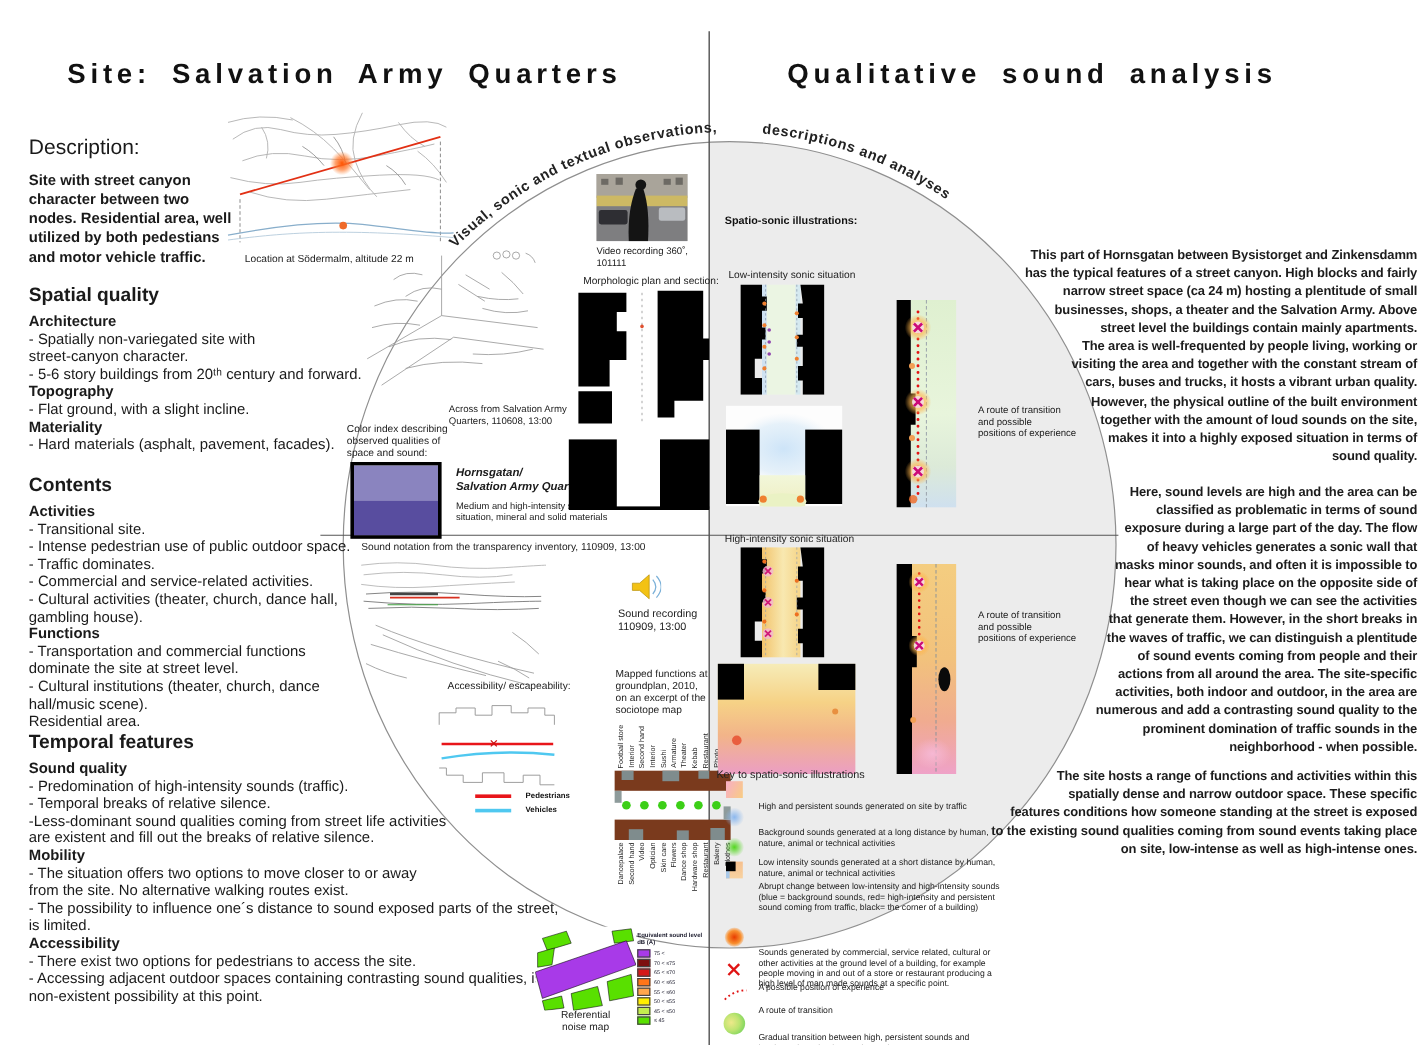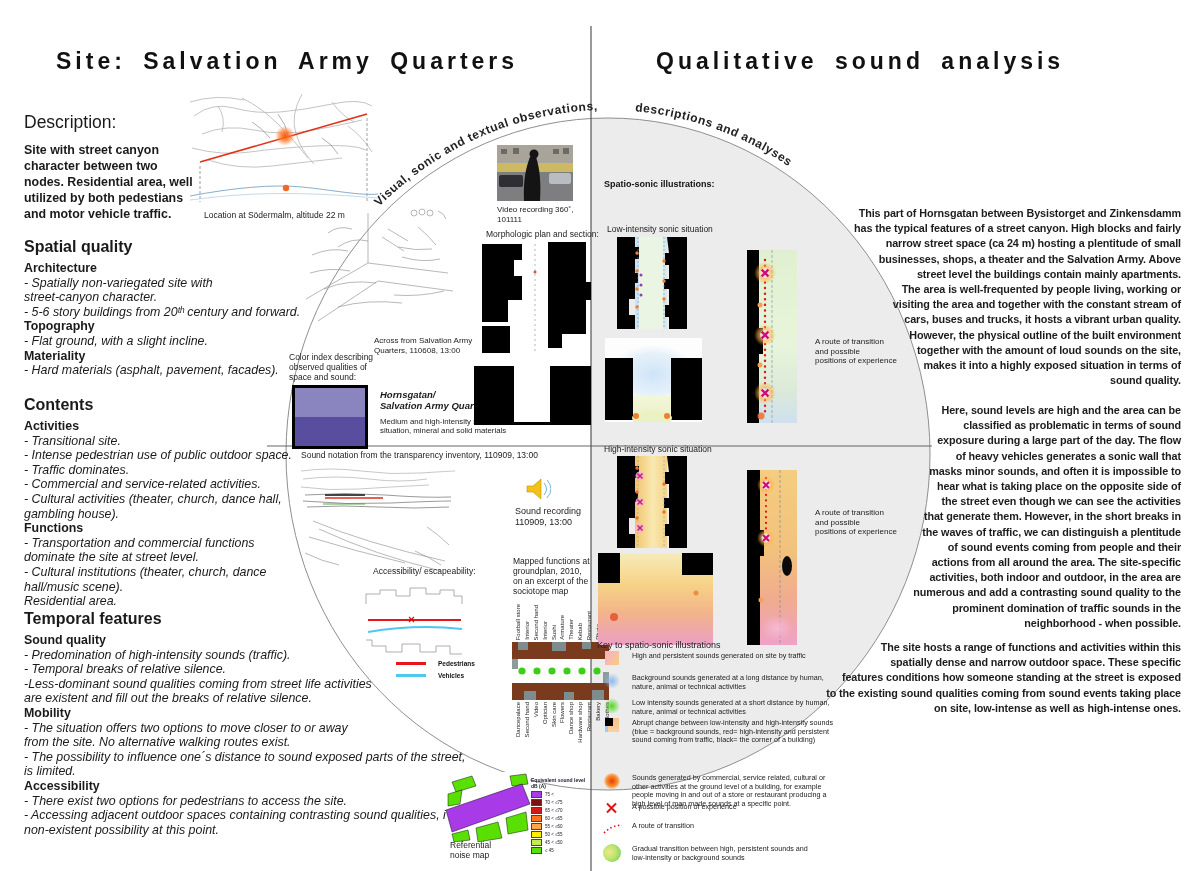--- a/index.html
+++ b/index.html
@@ -3,21 +3,21 @@
 <meta charset="utf-8">
 <style>
   html,body{margin:0;padding:0;background:#fff;}
   .poster{position:relative;width:1186px;height:871px;background:#fff;overflow:hidden;
           font-family:"Liberation Sans",sans-serif;color:#1a1a1a;}
   .abs{position:absolute;}
   .ptitle{font-size:23px;font-weight:bold;letter-spacing:4px;word-spacing:7px;color:#111;white-space:nowrap;}
   .h-desc{font-size:17.5px;font-weight:normal;}
   .sec-h{font-size:16px;font-weight:bold;margin:0 0 5px 0;}
   .blk-label{display:block;font-size:12.4px;font-weight:bold;line-height:14.6px;}
-  .blk-text{font-size:12.4px;line-height:14.6px;white-space:pre-line;font-style:italic;}
+  .blk-text{font-size:12.4px;line-height:14.6px;white-space:pre-line;}
   .desc-body{font-size:12.4px;font-weight:bold;line-height:16px;white-space:pre-line;}
   .cap{font-size:8.5px;line-height:10px;color:#222;white-space:pre-line;}
   .cap8{font-size:8px;line-height:9.5px;color:#222;white-space:pre-line;}
   .cap9{font-size:9px;line-height:11px;color:#222;white-space:pre-line;}
   .lblB{font-size:9px;font-weight:bold;color:#111;}
   .swatch{width:70px;height:58px;border:3px solid #000;}
   .swatch div{width:100%;height:50%;}
   .sw-title{font-size:9.5px;font-weight:bold;line-height:11px;white-space:pre-line;font-style:italic;}
   .sw-desc{font-size:7.8px;line-height:9px;color:#222;white-space:pre-line;}
   .rp{position:absolute;right:5px;width:370px;text-align:right;font-size:10.8px;font-weight:bold;
@@ -31,21 +31,21 @@
                 color:#222;line-height:8.2px;white-space:nowrap;}
   .shop-top{top:588px;height:52px;align-items:flex-end;}
   .shop-bot{top:702px;height:52px;align-items:flex-start;}
   .nlegend{position:absolute;left:531px;top:777px;width:60px;}
   .nlt{font-size:5px;font-weight:bold;color:#223;margin-bottom:2px;}
   .nrow{display:flex;align-items:center;margin-bottom:1px;}
   .nsw{width:9px;height:5px;border:0.5px solid #444;}
   .nlab{font-size:4.5px;color:#223;margin-left:3px;}
   .krow{position:absolute;left:602px;display:flex;align-items:flex-start;}
   .kicon{width:20px;display:flex;justify-content:center;flex:none;margin-top:-1px;}
-  .ktext{margin-left:10px;width:235px;font-size:7.2px;line-height:8.6px;color:#222;white-space:pre-line;}
+  .ktext{margin-left:10px;width:235px;font-size:7.2px;line-height:8.6px;color:#222;white-space:pre-line;margin-top:16px;}
   .ktitle{font-size:9px;color:#222;}
   .ki{width:14px;height:14px;}
   .ki-traffic{background:linear-gradient(115deg,#f8aec6,#f8cc82);}
   .ki-bg{width:16px;height:16px;border-radius:50%;background:radial-gradient(circle,#8cb8ee 0%,rgba(140,184,238,0) 72%);}
   .ki-low{width:16px;height:16px;border-radius:50%;background:radial-gradient(circle,#52d61e 0%,rgba(110,220,60,0) 72%);}
   .ki-abrupt{position:relative;background:linear-gradient(180deg,#f6c08e,#f8d2a0);}
   .ki-abrupt:before{content:"";position:absolute;left:0;top:0;width:3px;height:14px;background:#a8c8e8;}
   .ki-abrupt:after{content:"";position:absolute;left:0;top:0;width:8px;height:8px;background:#000;}
   .ki-person{width:16px;height:16px;border-radius:50%;
      background:radial-gradient(circle,#7d55b8 0%,#c490c8 45%,rgba(240,170,200,0) 75%);}
@@ -385,21 +385,21 @@
       </div>
     <div class="nrow">
         <div class="nsw" style="background: rgb(195, 237, 78);"></div>
         <span class="nlab">45 &lt; ≤50</span>
       </div>
     <div class="nrow">
         <div class="nsw" style="background: rgb(89, 224, 0);"></div>
         <span class="nlab">≤ 45</span>
       </div>
   </div>
-  <div class="abs cap" style="left:450px;top:840px;width:76px;text-align:left">Referential
+  <div class="abs cap" style="left:450px;top:840px;width:76px;text-align:center">Referential
 noise map</div>
 
   <div class="abs lblB" style="left:604px;top:179px">Spatio-sonic illustrations:</div>
   <div class="abs cap" style="left:607px;top:224px">Low-intensity sonic situation</div>
 
   <svg class="abs" style="left:617px;top:237px" width="70" height="92" viewBox="0 0 70 92">
     <rect x="18" width="4" height="92" fill="#cfe2f2"></rect>
     <rect x="22" width="24" height="92" fill="#ebf5e3"></rect>
     <rect x="46" width="4" height="92" fill="#d5e9f0"></rect>
     <path d="M0 0 H18 V10 h4 V22 h-4 V36 h3 V46 h-3 V62 h-6 V78 h6 V92 H0 Z" fill="#000"></path>

